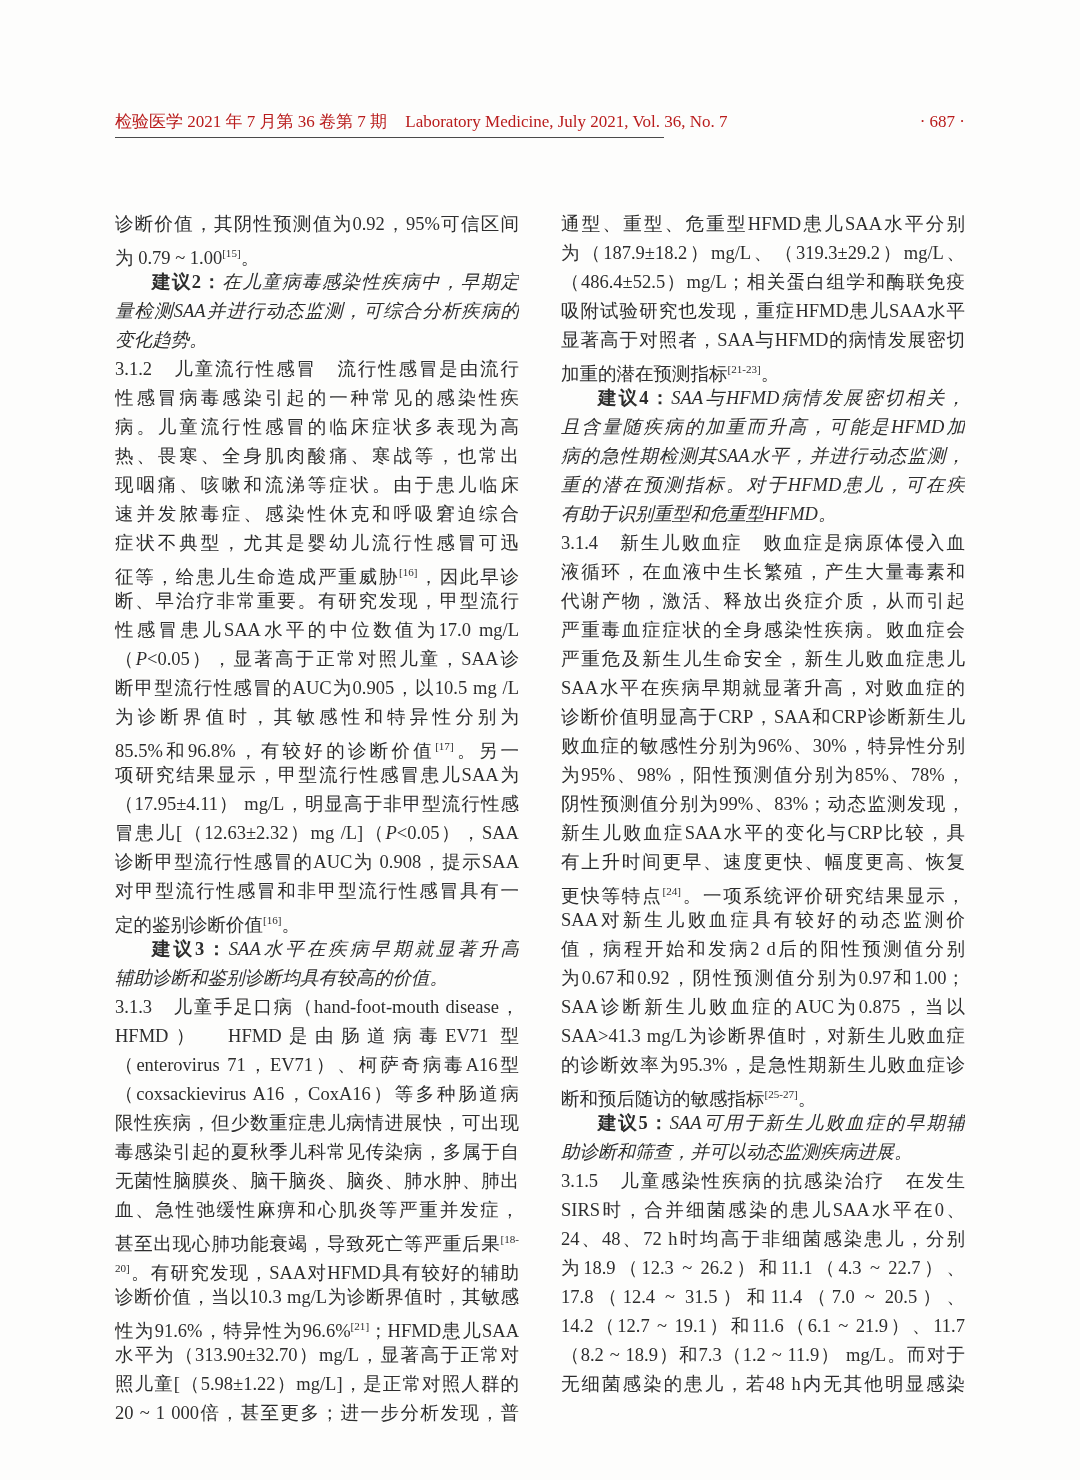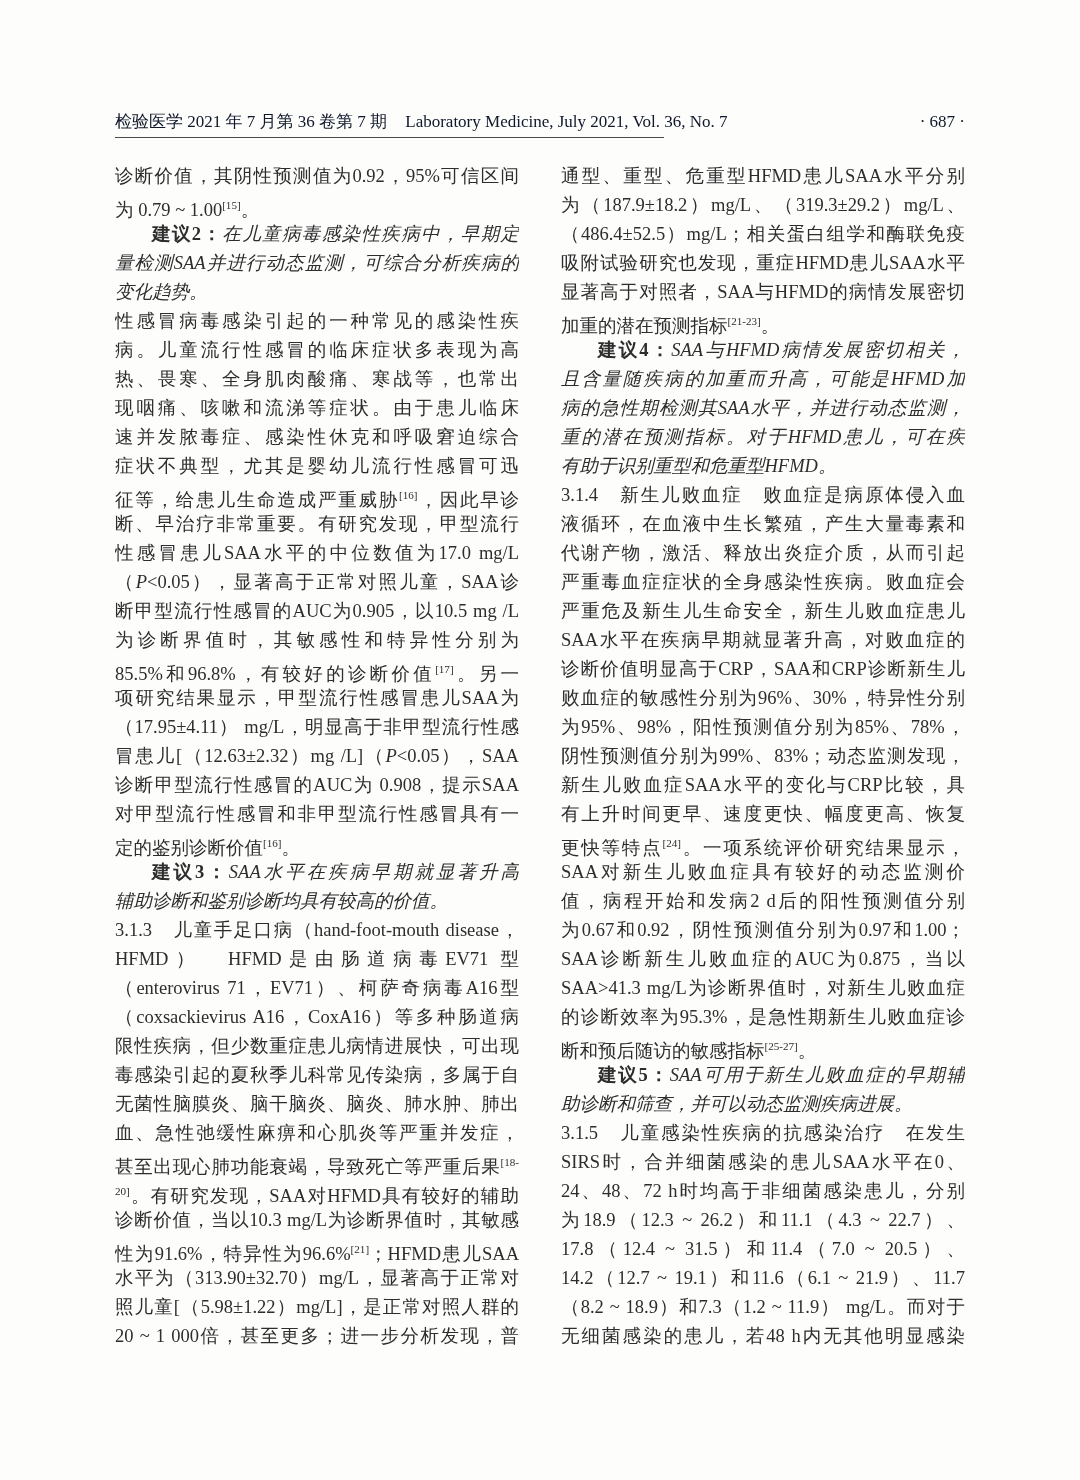--- a/index.html
+++ b/index.html
@@ -6,34 +6,34 @@
   body{
     width:1080px;height:1480px;
     background:#fdfdfc;
     font-family:"Liberation Serif","DejaVu Serif",serif;
     color:#2d2d2d;
     -webkit-font-smoothing:antialiased;
   }
   .page{position:relative;width:1080px;height:1480px;overflow:hidden;}
   .header{
     position:absolute;top:111px;left:115px;right:115px;
-    font-size:17px;line-height:22px;color:#0f172a;
+    font-size:17px;line-height:22px;color:#b91c1c;
     display:flex;justify-content:space-between;align-items:baseline;
   }
   .header-cite{white-space:nowrap;}
   .header-cite .en{margin-left:14px;}
   .header-rule{
     position:absolute;top:137px;left:115px;width:549px;
     border-top:1.6px solid #4a4a4a;
   }
   .columns{
     position:absolute;top:162px;left:115px;
     display:flex;gap:42px;
   }
-  .col{width:404px;font-size:18.5px;line-height:29px;}
+  .col{width:404px;font-size:18.5px;line-height:29px;margin-top:48px;}
   .line{
     text-align:justify;text-align-last:justify;
     height:29px;overflow:hidden;word-break:keep-all;white-space:pre-wrap;
   }
   .line.end{text-align-last:left;}
   .line.indent{text-indent:2em;}
   .b{font-weight:700;font-style:normal;}
   .k{font-style:italic;}
   .i{font-style:italic;}
   .sup{font-size:0.6em;vertical-align:7px;letter-spacing:0;}
@@ -52,20 +52,21 @@
   </div>
   <div class="header-rule"></div>
 
   <div class="columns">
     <div class="col" id="col-left">
         <div class="line"><span>诊断价值，其阴性预测值为0.92，95%可信区间</span></div>
         <div class="line end"><span>为 0.79 ~ 1.00</span><span class="sup">[15]</span><span>。</span></div>
         <div class="line indent"><span class="b">建议2：</span><span class="k">在儿童病毒感染性疾病中，早期定</span></div>
         <div class="line"><span class="k">量检测SAA并进行动态监测，可综合分析疾病的</span></div>
         <div class="line end"><span class="k">变化趋势。</span></div>
+        <div class="line"><span>3.1.2　儿童流行性感冒　流行性感冒是由流行</span></div>
         <div class="line"><span>性感冒病毒感染引起的一种常见的感染性疾</span></div>
         <div class="line"><span>病。儿童流行性感冒的临床症状多表现为高</span></div>
         <div class="line"><span>热、畏寒、全身肌肉酸痛、寒战等，也常出</span></div>
         <div class="line"><span>现咽痛、咳嗽和流涕等症状。由于患儿临床</span></div>
         <div class="line"><span>速并发脓毒症、感染性休克和呼吸窘迫综合</span></div>
         <div class="line"><span>症状不典型，尤其是婴幼儿流行性感冒可迅</span></div>
         <div class="line"><span>征等，给患儿生命造成严重威胁</span><span class="sup">[16]</span><span>，因此早诊</span></div>
         <div class="line"><span>断、早治疗非常重要。有研究发现，甲型流行</span></div>
         <div class="line"><span>性感冒患儿SAA水平的中位数值为17.0 mg/L</span></div>
         <div class="line"><span>（</span><span class="i">P</span><span>&lt;0.05），显著高于正常对照儿童，SAA诊</span></div>

